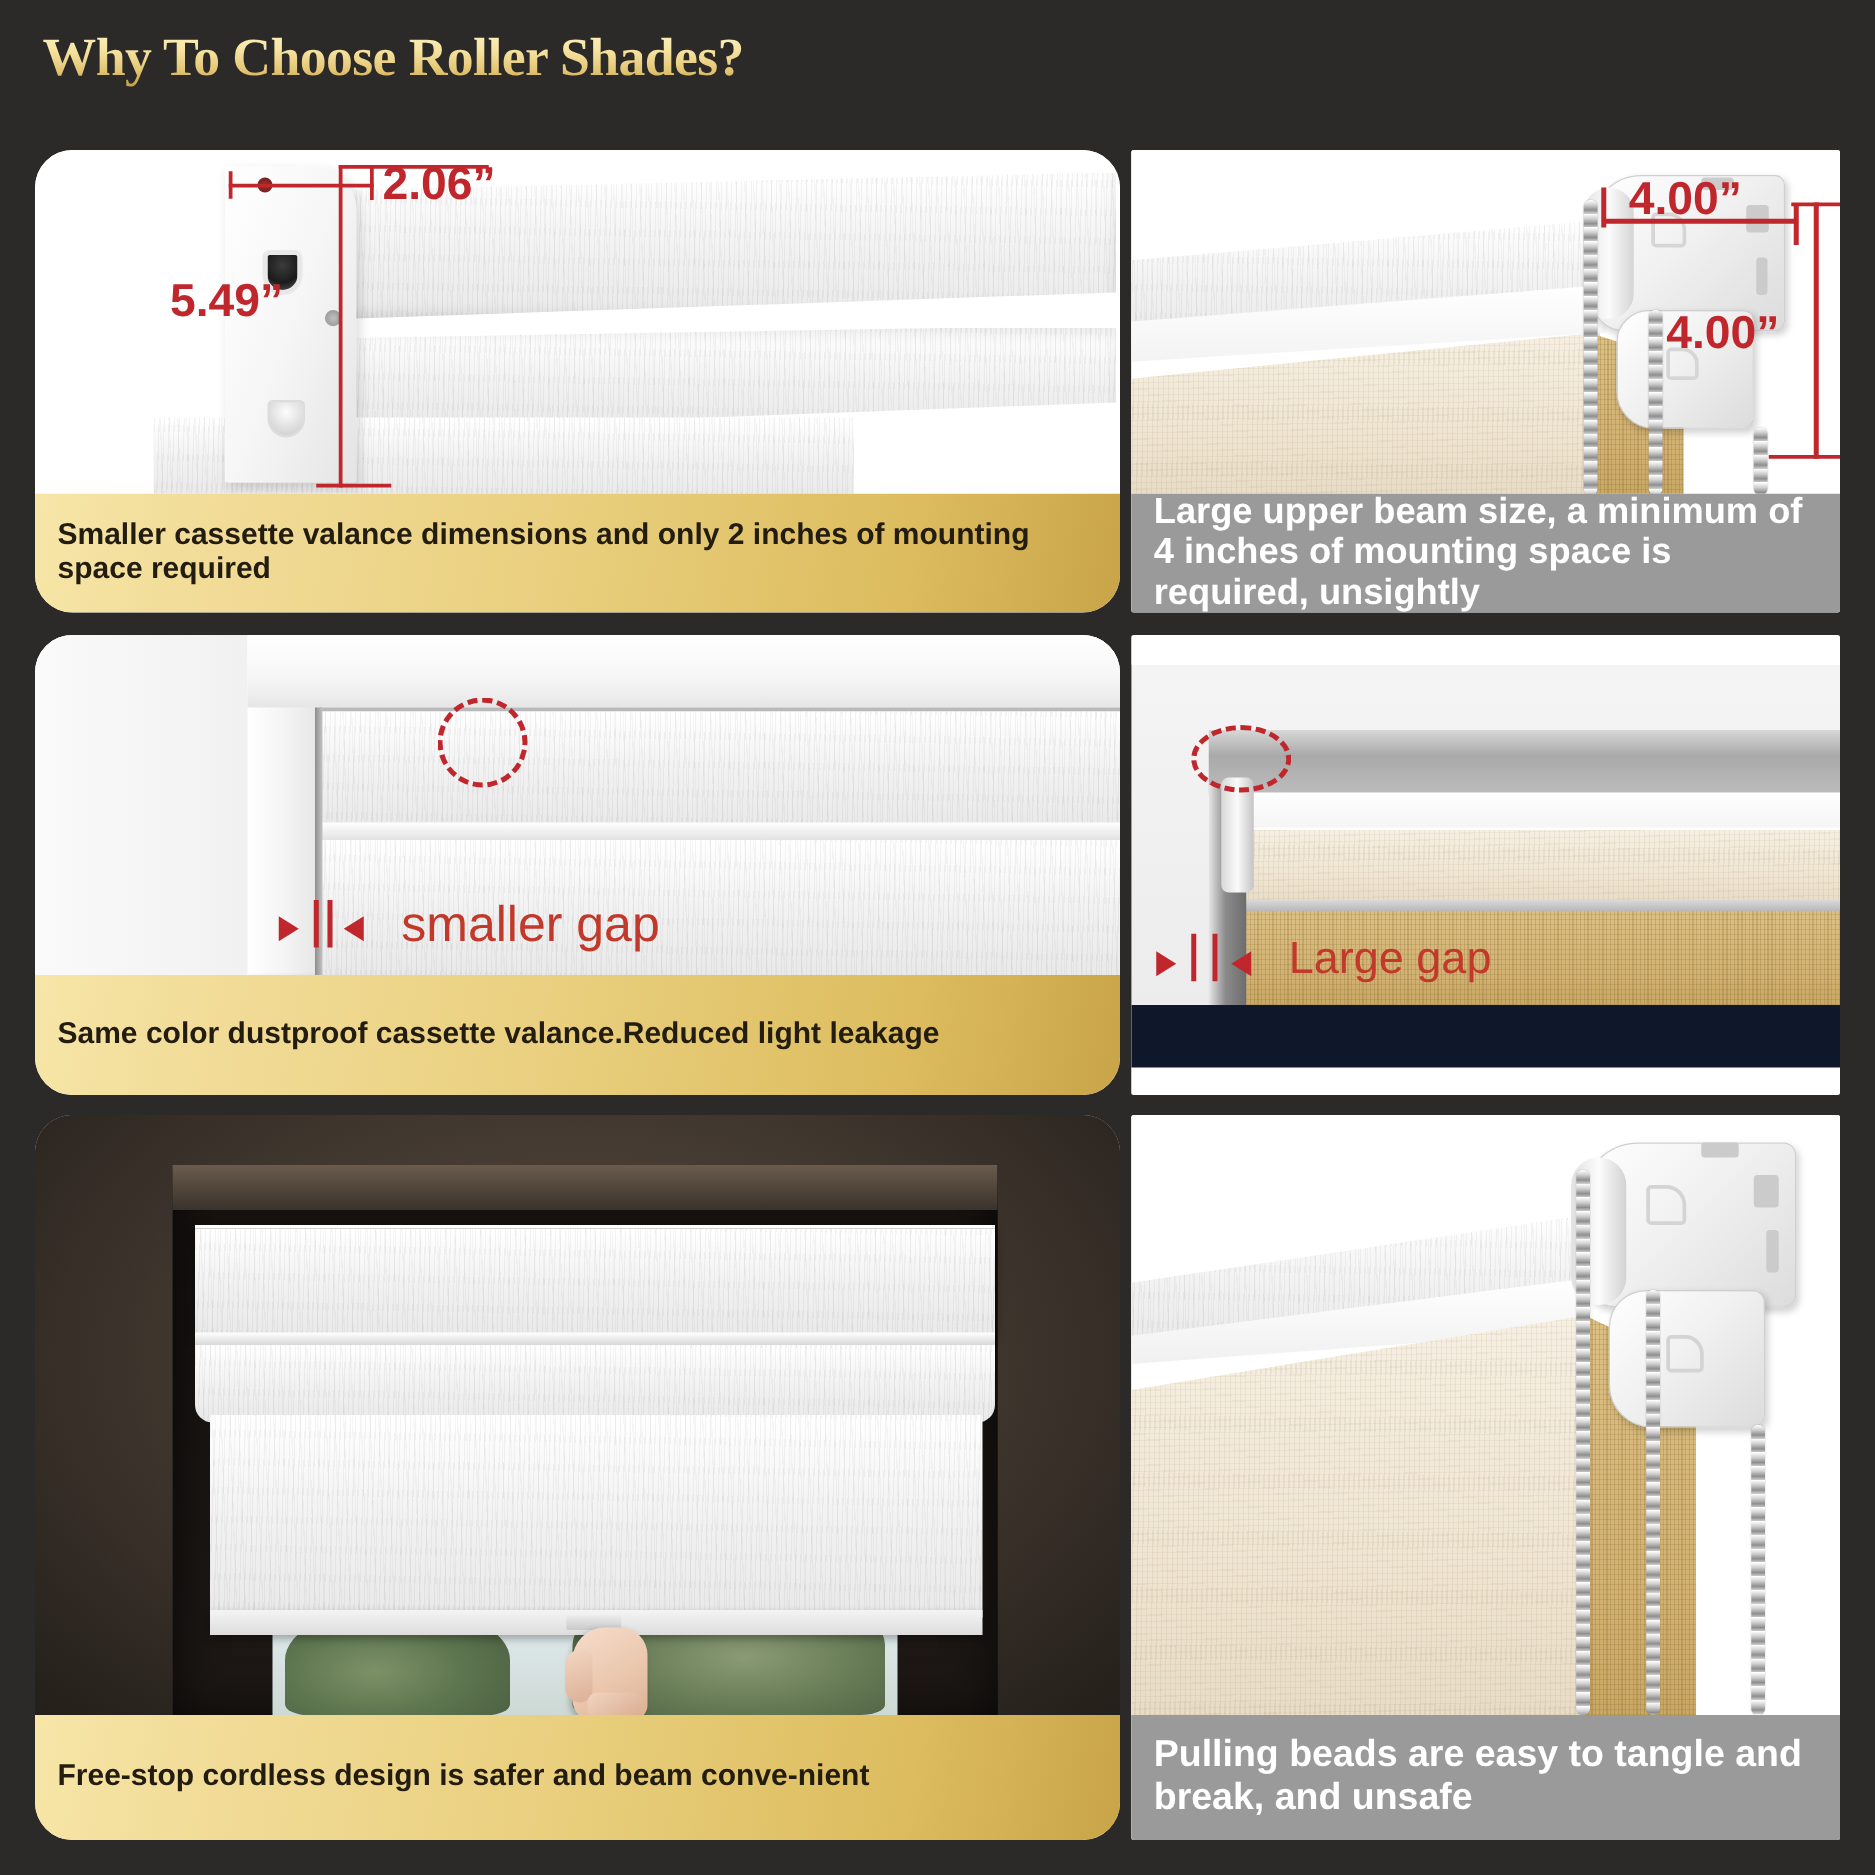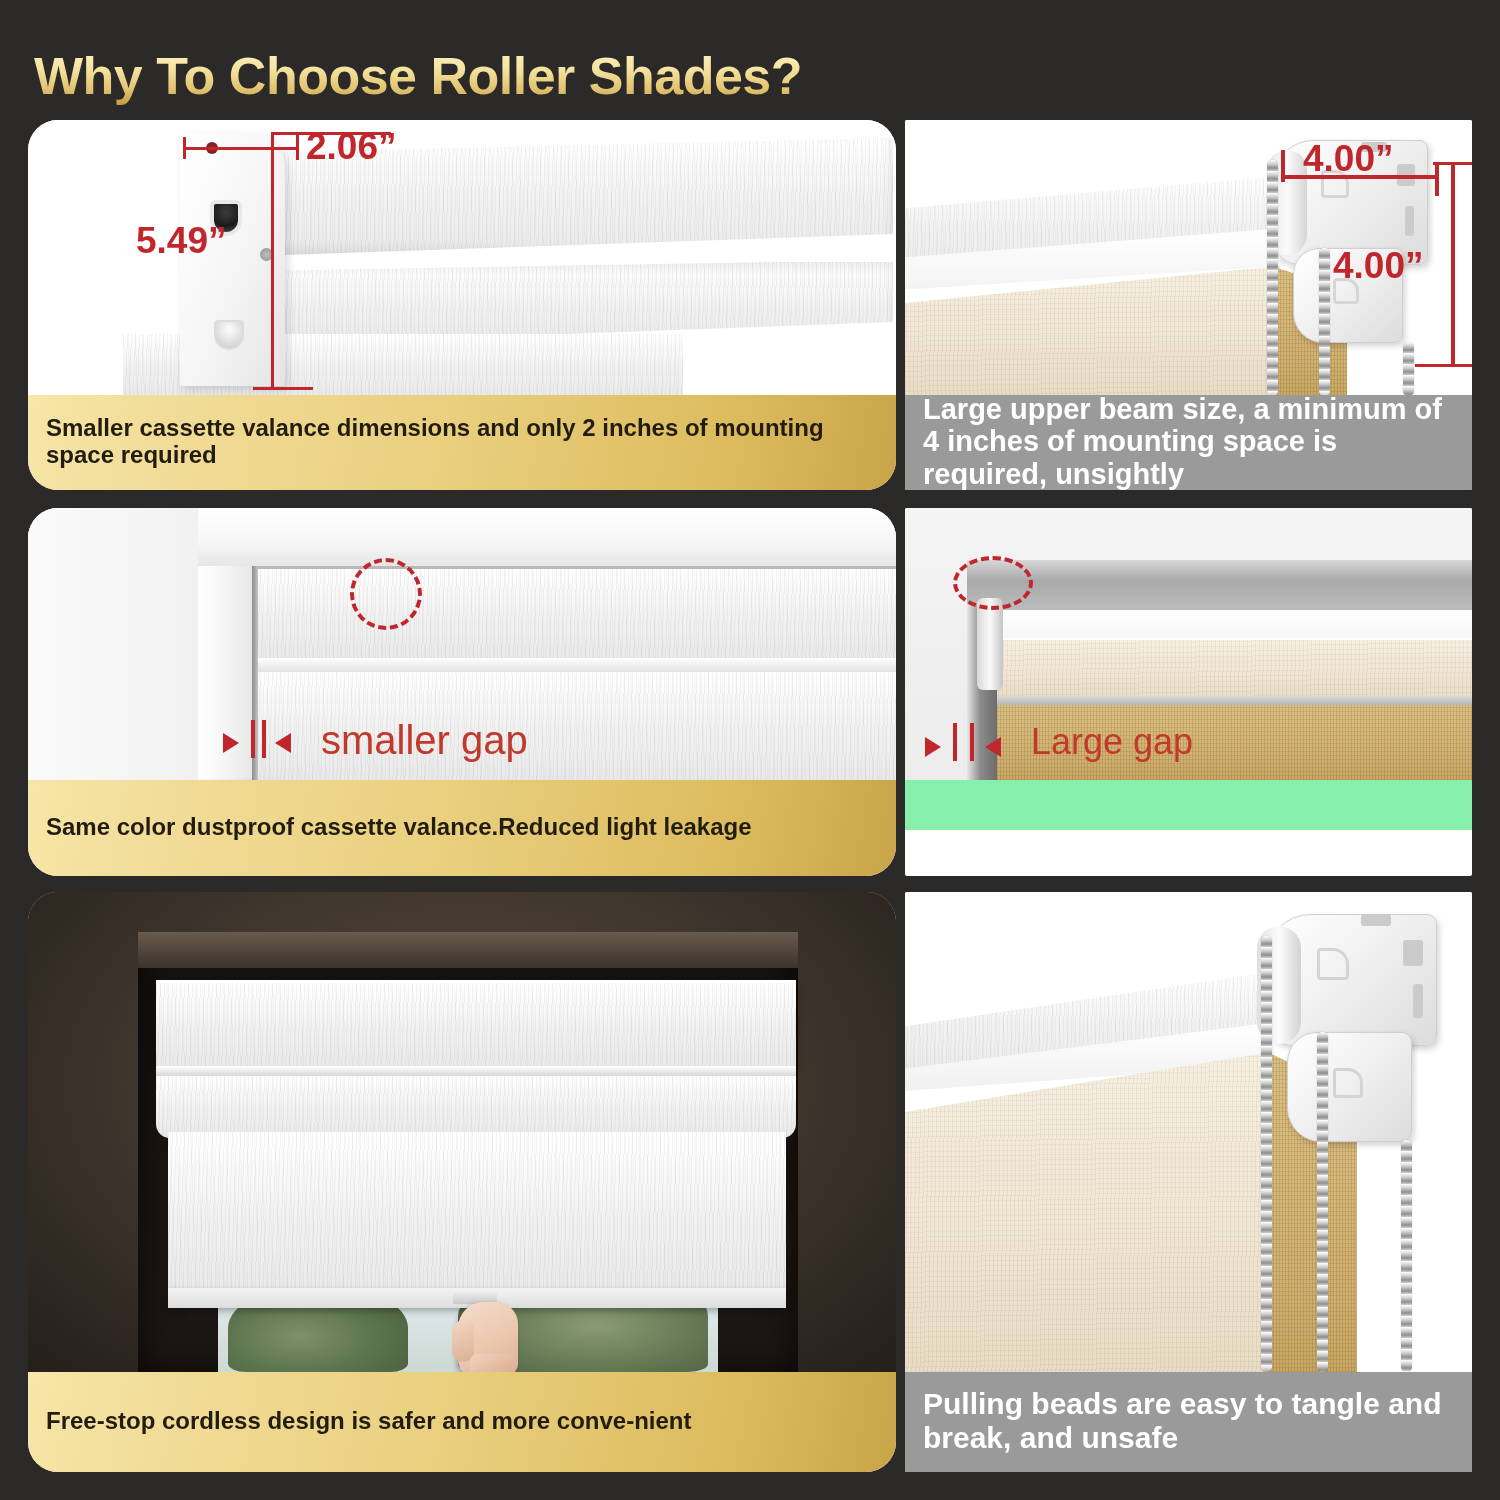--- a/index.html
+++ b/index.html
@@ -8,27 +8,26 @@
     background:#2b2a28;
     font-family:"Liberation Sans", sans-serif;
     overflow:hidden;
     position:relative;
   }
 
   
   #title-bar { position:absolute; left:0; top:0; width:1500px; height:110px; }
   #page-title {
     position:absolute; left:34px; top:22px;
-    font-size:52px; font-weight:bold; letter-spacing:-0.5px;
+    font-size:43px; font-weight:bold; letter-spacing:-0.5px;
     background:linear-gradient(180deg,#fdf3c6 0%,#f6e3a0 38%,#e3c573 70%,#c29a3c 100%);
     -webkit-background-clip:text; background-clip:text;
     color:#e8cd86; -webkit-text-fill-color:transparent;
     white-space:nowrap;
-    font-family:Liberation Sans, sans-serif;
-    margin-top:24px;
+    font-family:Liberation Serif, serif;
   }
 
   
   .panel { position:absolute; overflow:hidden; background:#fff; }
   .panel.left  { border-radius:30px; }
   .panel.right { border-radius:2px; }
 
   .photo { position:absolute; left:0; top:0; right:0; overflow:hidden; }
 
   
@@ -219,21 +218,21 @@
     <div class="gap-label" style="left:293px; top:210px; font-size:40px;">smaller gap</div>
   </div>
 
   <div class="caption gold" style="height:96px;">
     <span class="ctext">Same color dustproof cassette valance.Reduced light leakage</span>
   </div>
 </div>
 
 <div class="panel right" style="left:905px; top:508px; width:567px; height:368px;">
 
-  <div class="photo" style="height:322px; background:#86efac;">
+  <div class="photo" style="height:322px; background:#0f172a;margin-top:24px;">
     <div style="position:absolute; left:0; top:0; width:567px; height:272px; background:linear-gradient(180deg,#f4f4f4,#ececec);"></div>
 
     <div style="position:absolute; left:62px; top:52px; width:505px; height:52px;
                 background:linear-gradient(180deg,#d7d7d7 0%,#a9a9a9 40%,#bdbdbd 100%);"></div>
     <div style="position:absolute; left:62px; top:102px; width:505px; height:38px;
                 background:linear-gradient(180deg,#ffffff,#f2f2f2);"></div>
 
     <div class="fabric-cream" style="position:absolute; left:90px; top:130px; width:477px; height:62px;
                 border-top:2px solid #ffffff;"></div>
     <div style="position:absolute; left:90px; top:188px; width:477px; height:10px;
@@ -296,21 +295,21 @@
     <div style="position:absolute; left:430px; top:410px; width:60px; height:74px;
                 background:linear-gradient(150deg,#f6ddcb 0%,#eac5ab 60%,#d9ae92 100%);
                 border-radius:26px 22px 12px 16px; box-shadow:-2px 2px 5px rgba(0,0,0,.25);"></div>
     <div style="position:absolute; left:424px; top:428px; width:22px; height:42px;
                 background:linear-gradient(160deg,#f3d6c2,#dcb096); border-radius:12px 6px 10px 12px;"></div>
     <div style="position:absolute; left:442px; top:462px; width:44px; height:22px;
                 background:linear-gradient(150deg,#f2d4bf,#d8ab8f); border-radius:8px;"></div>
   </div>
 
   <div class="caption gold" style="height:100px;">
-    <span class="ctext">Free-stop cordless design is safer and more conve-nient</span>
+    <span class="ctext">Free-stop cordless design is safer and beam conve-nient</span>
   </div>
 </div>
 
 <div class="panel right" style="left:905px; top:892px; width:567px; height:580px;">
 
   <div class="photo" style="height:480px; background:#fff;">
 
     <div class="fabric-white" style="position:absolute; left:-12px; top:78px; width:390px; height:110px;
                 clip-path:polygon(0 58px, 100% 0, 100% 58px, 0 100%);"></div>
     <div class="fabric-white" style="position:absolute; left:-12px; top:130px; width:382px; height:70px;

